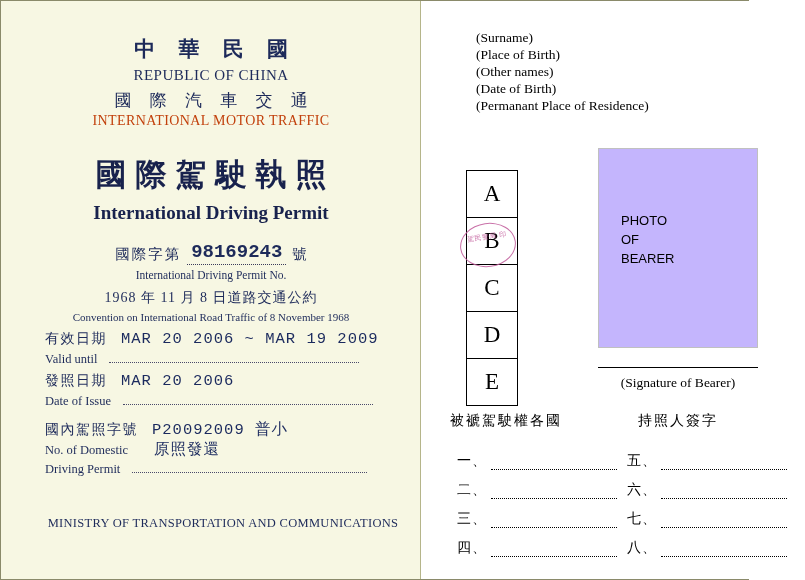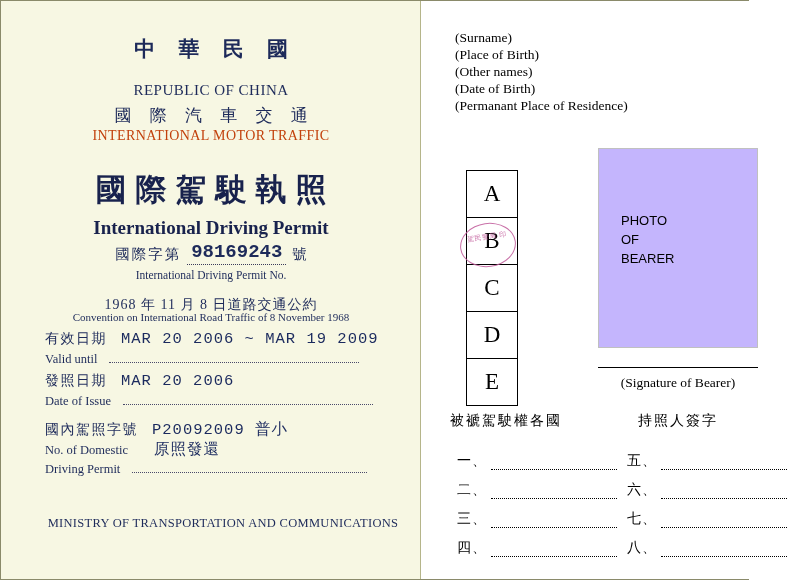--- a/index.html
+++ b/index.html
@@ -45,21 +45,21 @@
     font-size: 21px;
     letter-spacing: 9px;
     font-weight: bold;
     color: #1d2a5a;
     line-height: 1.2;
     margin-left: 9px;
   }
   .en-title-1 {
     font-size: 15px;
     letter-spacing: 0.5px;
-    margin-top: 20px;
+    margin-top: 5px;
     color: #1d2a5a;
   }
   .cn-title-2 {
     font-size: 17px;
     letter-spacing: 7px;
     margin-top: 5px;
     color: #1d2a5a;
     margin-left: 7px;
   }
   .en-title-2 {
@@ -192,21 +192,21 @@
     left: 421px;
     top: 0;
     width: 384px;
     height: 578px;
     background: #ffffff;
     box-sizing: border-box;
     color: #000000;
   }
   .rp-labels {
     position: absolute;
-    left: 33px;
+    left: 54px;
     top: 28px;
     font-family: "Liberation Serif", serif;
     font-size: 13.5px;
     line-height: 17px;
   }
   .rp-labels div { white-space: nowrap; }
 
   .letters-col {
     position: absolute;
     left: 44px;
@@ -341,21 +341,21 @@
       <div class="en-main">International Driving Permit</div>
     </div>
 
     <div class="fields">
 
       <div class="permit-no-row">
         <span class="permit-no-label">國際字第</span><span class="permit-no-value">98169243</span><span class="permit-no-suffix">號</span>
       </div>
       <div class="sub-en" style="top:268px;">International Driving Permit No.</div>
 
-      <div class="conv-cn" style="top:288px;margin-top:7px;">1968 年 11 月 8 日道路交通公約</div>
+      <div class="conv-cn" style="top:288px;">1968 年 11 月 8 日道路交通公約</div>
       <div class="conv-en" style="top:310px;">Convention on International Road Traffic of 8 November 1968</div>
 
       <div class="field-block" style="top:328px;">
         <span class="f-cn">有效日期</span>
         <span class="hand" style="margin-left:10px;">MAR 20 2006  ~  MAR 19 2009</span>
       </div>
       <div class="field-block" style="top:348px;">
         <span class="f-en">Valid until</span>
         <span class="dots" style="width:250px; margin-left:8px;"></span>
       </div>

